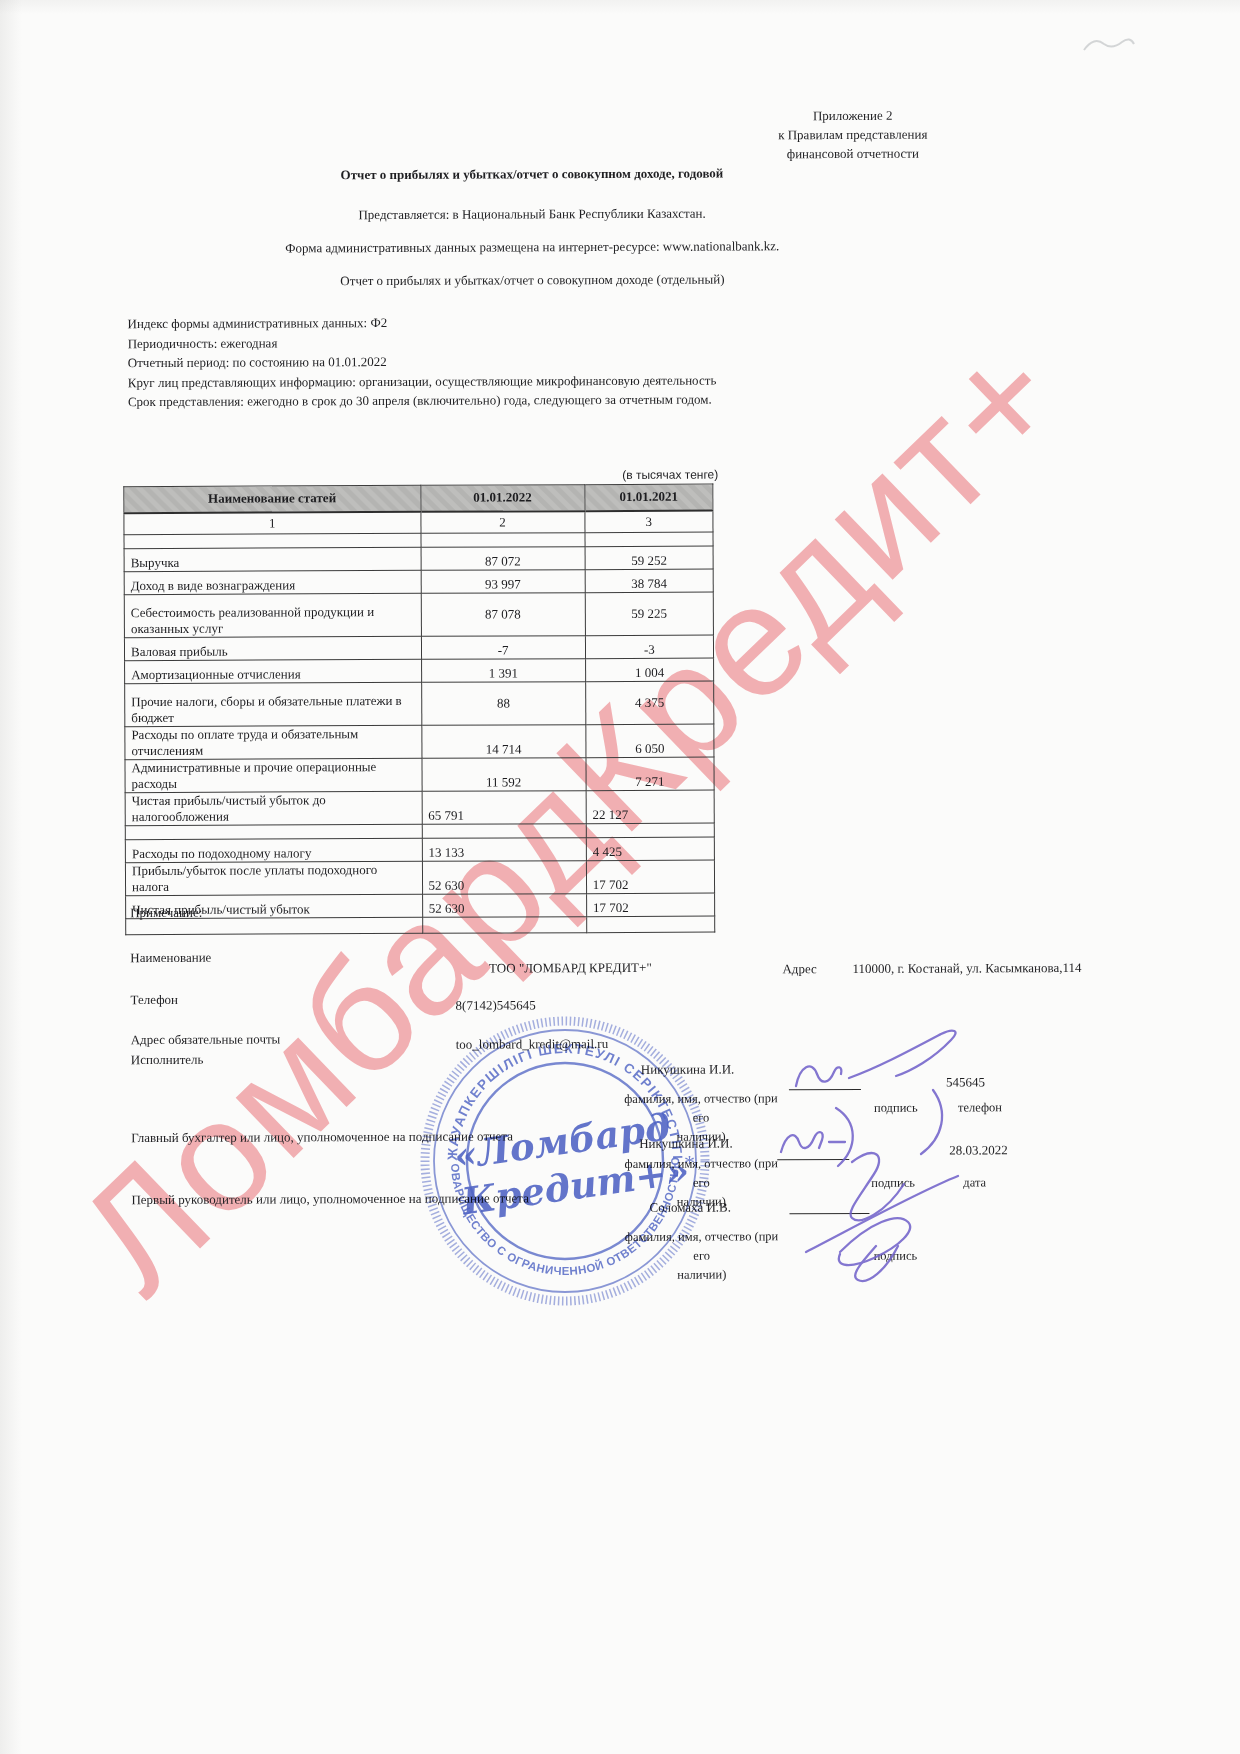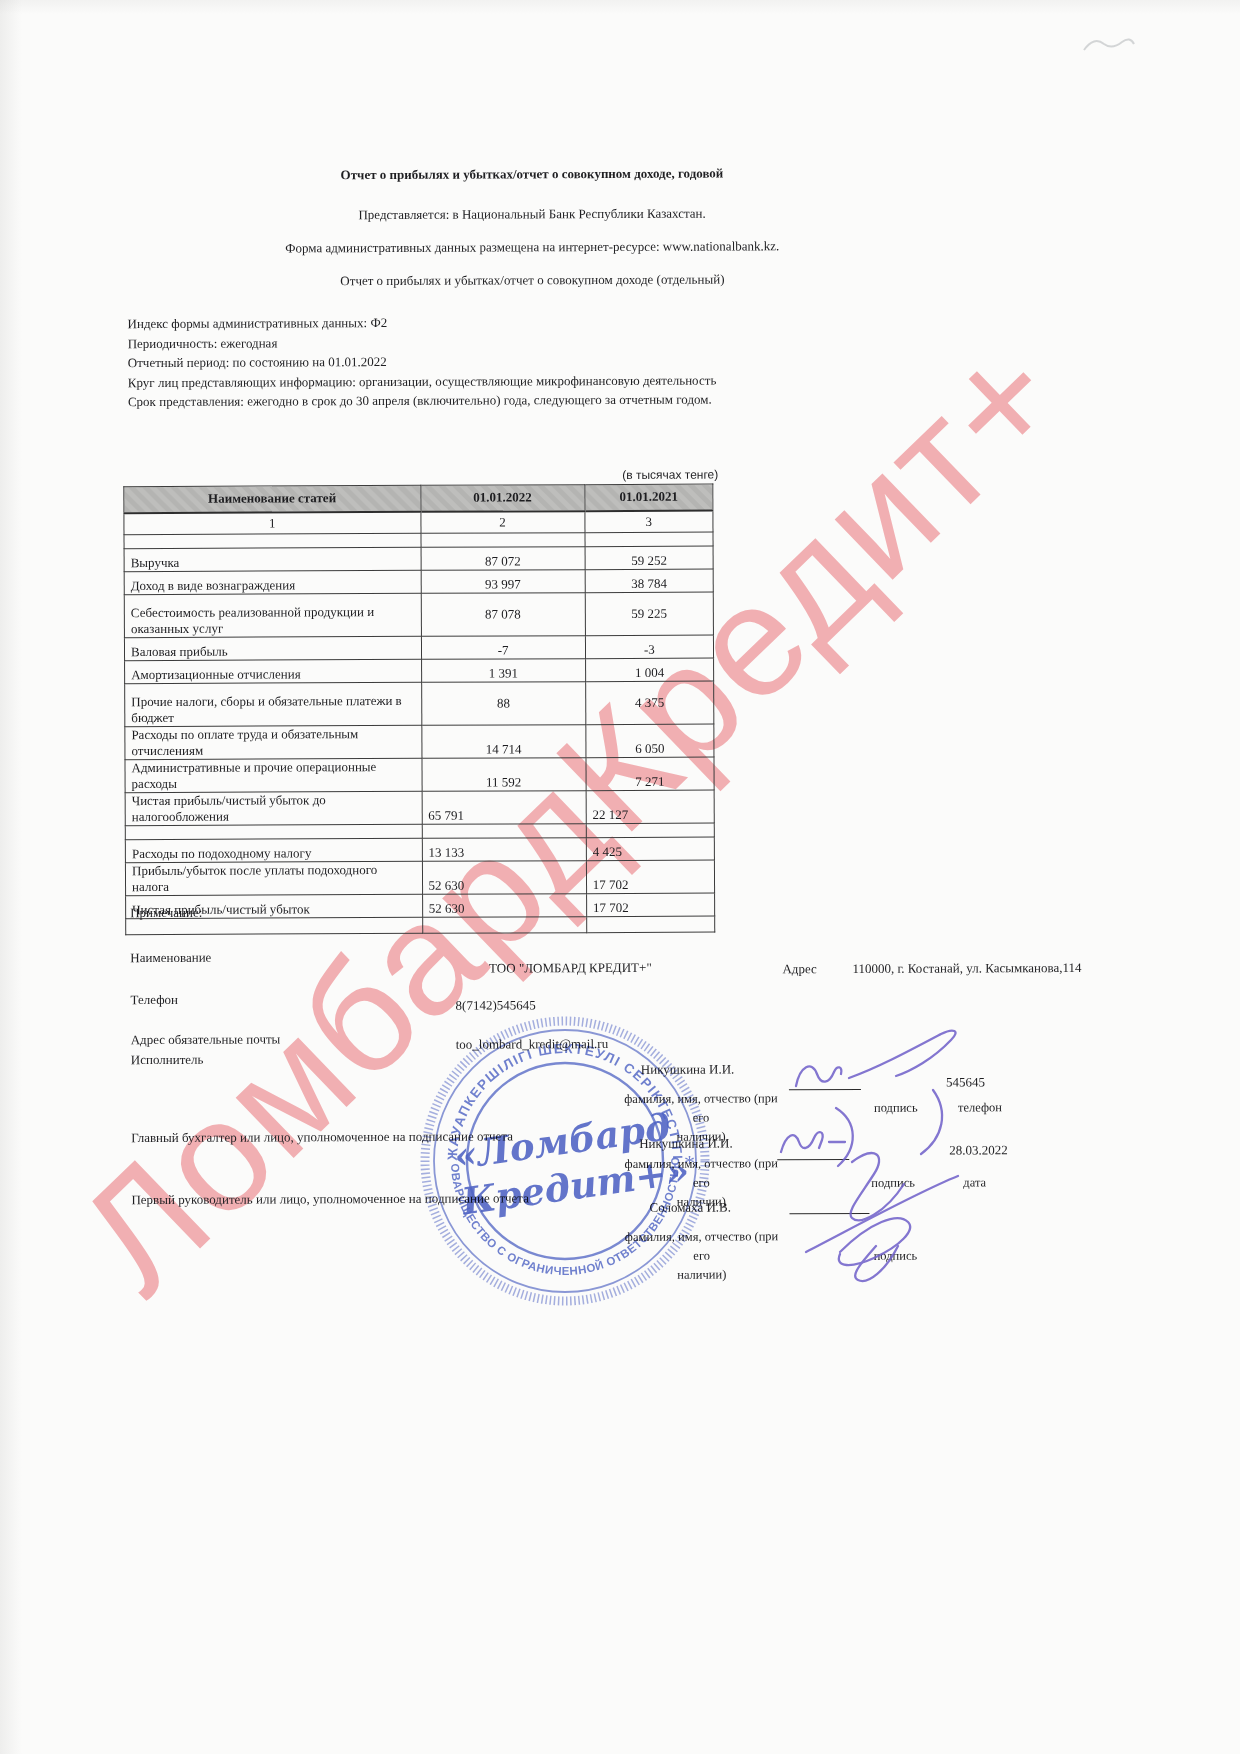--- a/index.html
+++ b/index.html
@@ -57,20 +57,25 @@
 
 <div id="page">
 
   <div class="edge-left"></div>
   <div class="edge-top"></div>
 
   <div class="watermark" style="color:rgba(228,62,70,0.40);">ЛомбардКредит+</div>
 
   <div class="skew">
 
+    <div class="abs appendix ctr fs13" style="left:770px; top:108px; width:172px;">
+      <div>Приложение 2</div>
+      <div>к Правилам представления</div>
+      <div>финансовой отчетности</div>
+    </div>
 
     <div class="abs ctr b fs13" style="left:115px; top:166px; width:840px;">Отчет о прибылях и убытках/отчет о совокупном доходе, годовой</div>
     <div class="abs ctr fs13" style="left:115px; top:206px; width:840px;">Представляется: в Национальный Банк Республики Казахстан.</div>
     <div class="abs ctr fs13" style="left:115px; top:239px; width:840px;">Форма административных данных размещена на интернет-ресурсе: www.nationalbank.kz.</div>
     <div class="abs ctr fs13" style="left:115px; top:272px; width:840px;">Отчет о прибылях и убытках/отчет о совокупном доходе (отдельный)</div>
 
     <div class="abs fs13" style="left:130px; top:312px; width:760px;">
       <div class="meta-line">Индекс формы административных данных: Ф2</div>
       <div class="meta-line">Периодичность: ежегодная</div>
       <div class="meta-line">Отчетный период: по состоянию на  01.01.2022</div>

